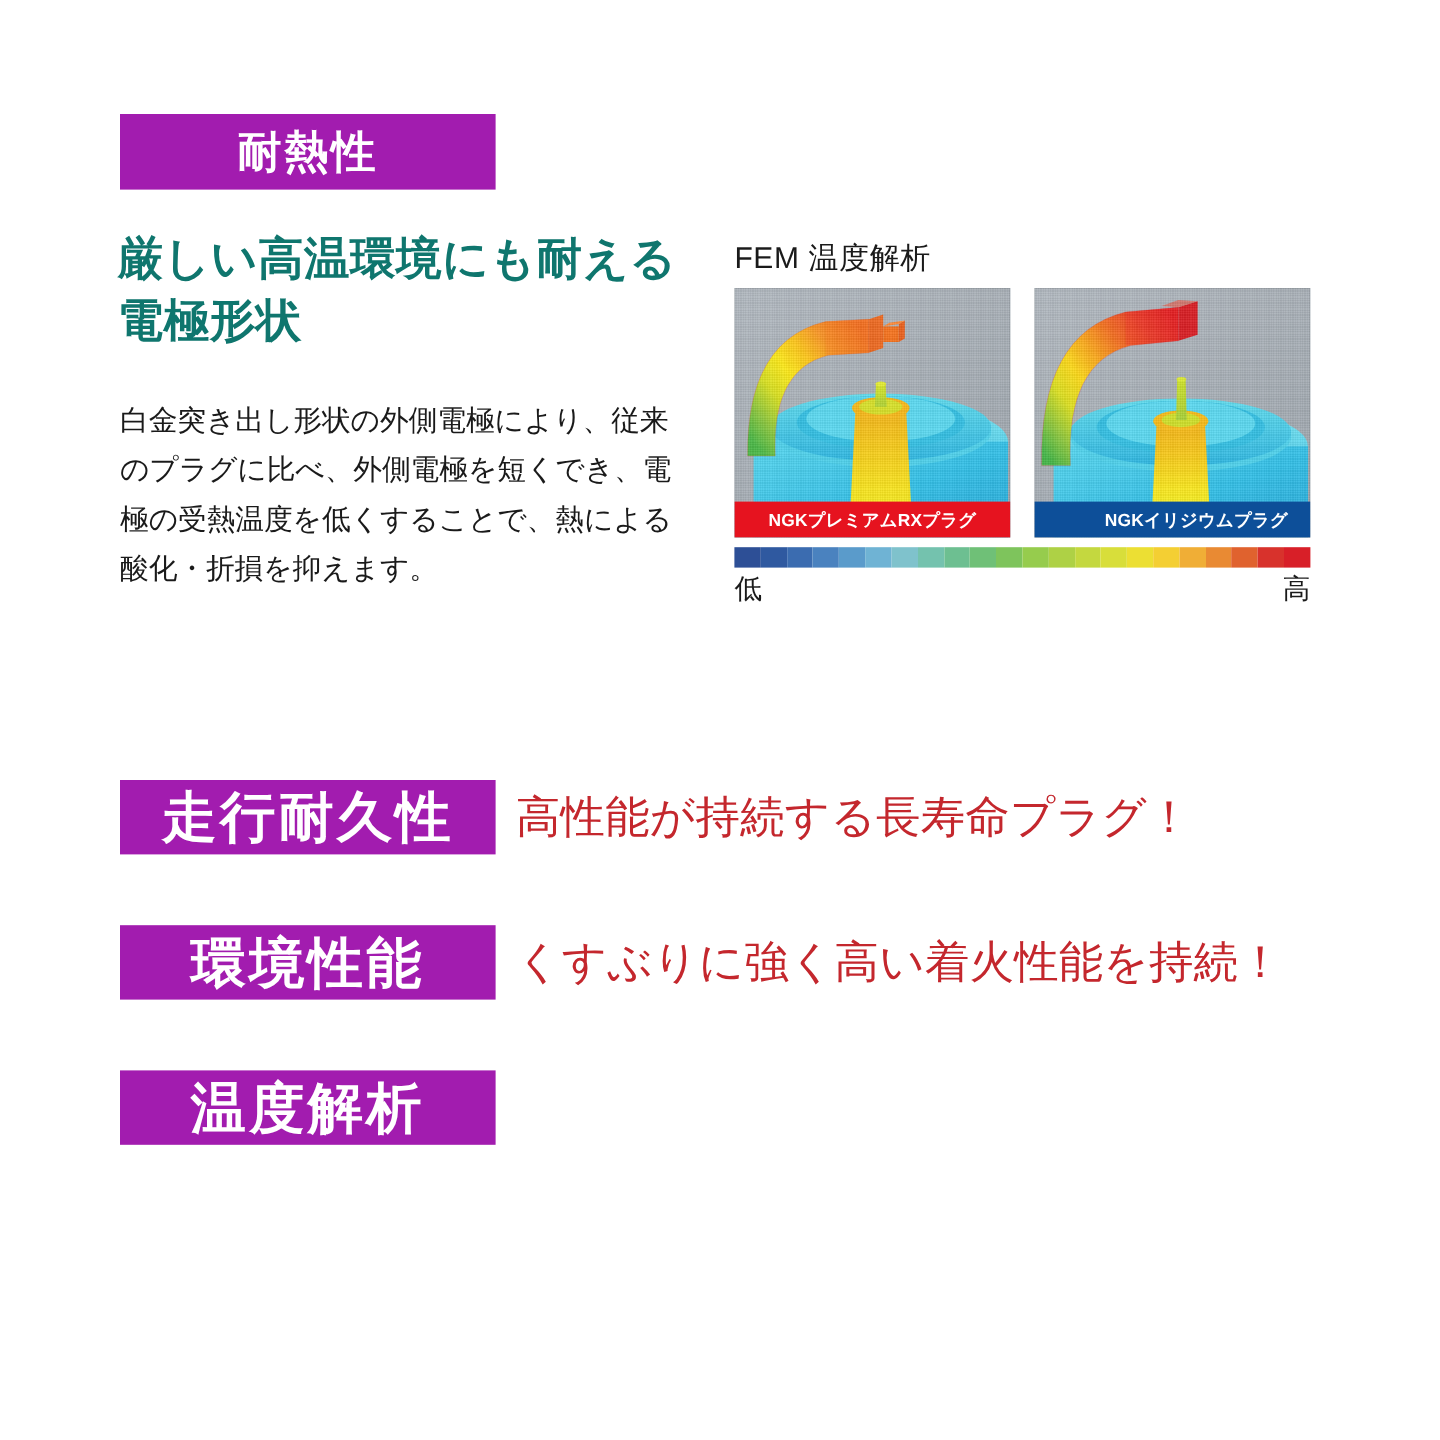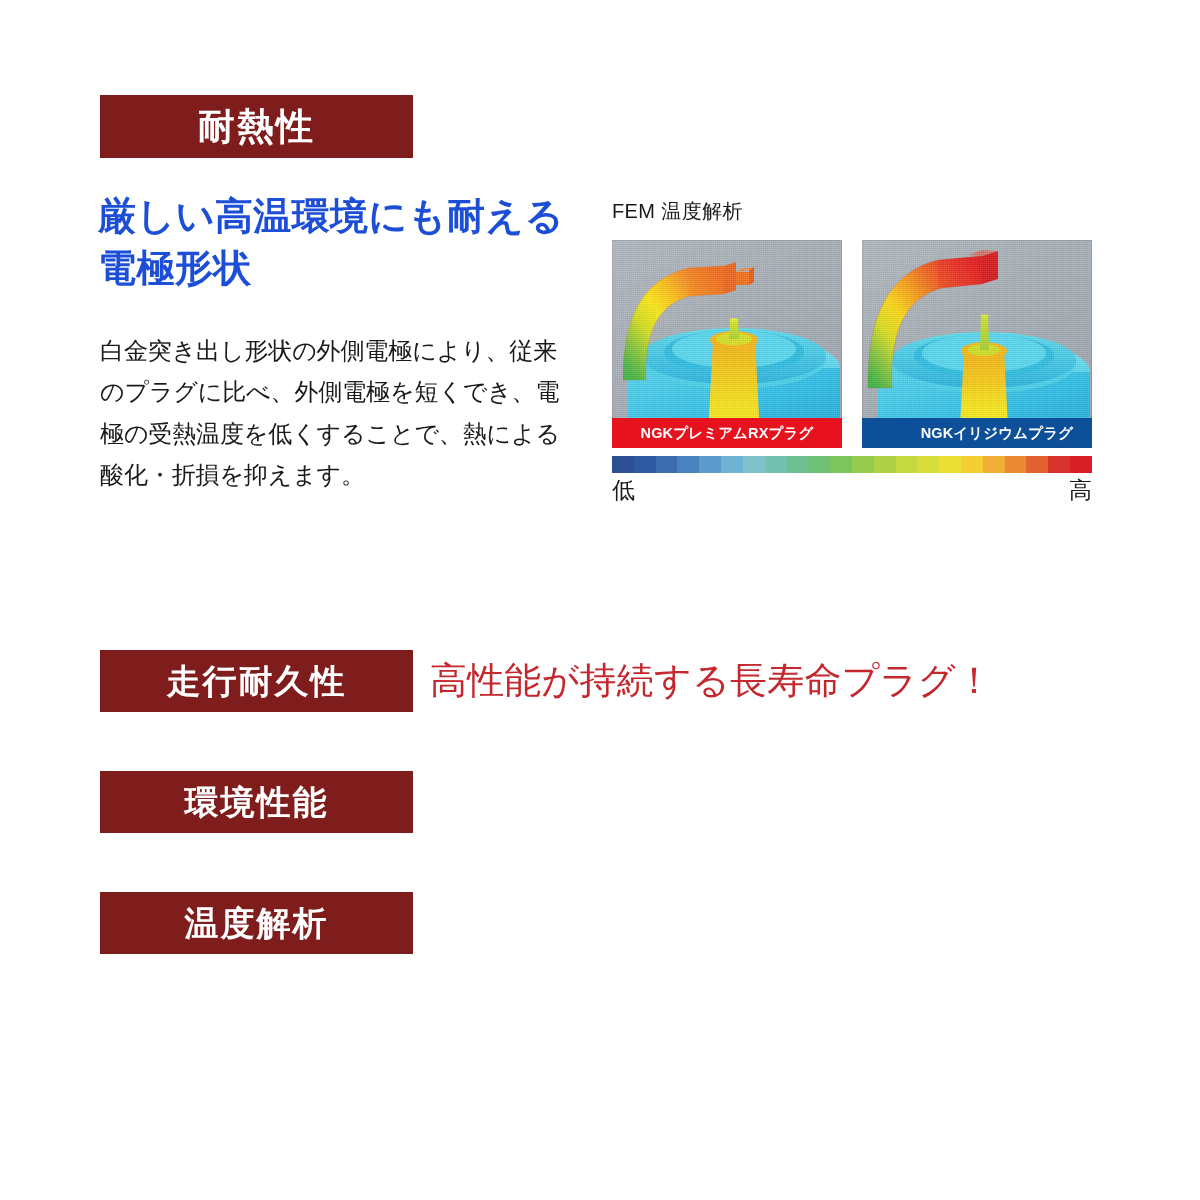--- a/index.html
+++ b/index.html
@@ -13,21 +13,21 @@
     height: 1200px;
     position: relative;
     font-family: "Liberation Sans", "DejaVu Sans", sans-serif;
     color: #231f20;
     overflow: hidden;
   }
 
   
   .badge {
     position: absolute;
-    background: #7f1d1d;
+    background: #a21caf;
     color: #ffffff;
     display: flex;
     align-items: center;
     justify-content: center;
     font-weight: bold;
     letter-spacing: 0.06em;
     line-height: 1;
     box-sizing: border-box;
   }
 
@@ -38,21 +38,21 @@
     width: 313px;
     height: 63px;
     font-size: 37px;
   }
 
   #heat-heading {
     position: absolute;
     left: 98px;
     top: 190px;
     width: 470px;
-    color: #1d4ed8;
+    color: #0f766e;
     font-size: 38px;
     font-weight: bold;
     line-height: 1.38;
     letter-spacing: 0.01em;
   }
 
   #heat-body {
     position: absolute;
     left: 100px;
     top: 330px;
@@ -64,21 +64,21 @@
   }
 
   
   #fem-block {
     position: absolute;
     left: 612px;
     top: 198px;
     width: 480px;
   }
   #fem-title {
-    font-size: 20px;
+    font-size: 25px;
     color: #1a1a1a;
     letter-spacing: 0.02em;
     margin-bottom: 12px;
     height: 30px;
   }
   #fem-panels {
     display: flex;
     gap: 20px;
   }
   .fem-panel {
@@ -135,21 +135,21 @@
     font-weight: normal;
   }
 
   
   .feature-row { position: absolute; left: 100px; width: 1000px; height: 62px; }
   .feature-row .badge {
     left: 0;
     top: 0;
     width: 313px;
     height: 62px;
-    font-size: 34px;
+    font-size: 46px;
   }
   .feature-row .feature-text {
     position: absolute;
     left: 330px;
     top: 0;
     height: 62px;
     display: flex;
     align-items: center;
     color: #c4272d;
     font-size: 37px;
@@ -341,17 +341,18 @@
   </div>
 </div>
 
 <div class="feature-row" id="feature-row-0">
   <div class="badge">走行耐久性</div>
   <div class="feature-text">高性能が持続する長寿命プラグ！</div>
 </div>
 
 <div class="feature-row" id="feature-row-1">
   <div class="badge">環境性能</div>
+  <div class="feature-text">くすぶりに強く高い着火性能を持続！</div>
 </div>
 
 <div class="feature-row" id="feature-row-2">
   <div class="badge">温度解析</div>
 </div>
 
 </body></html>

